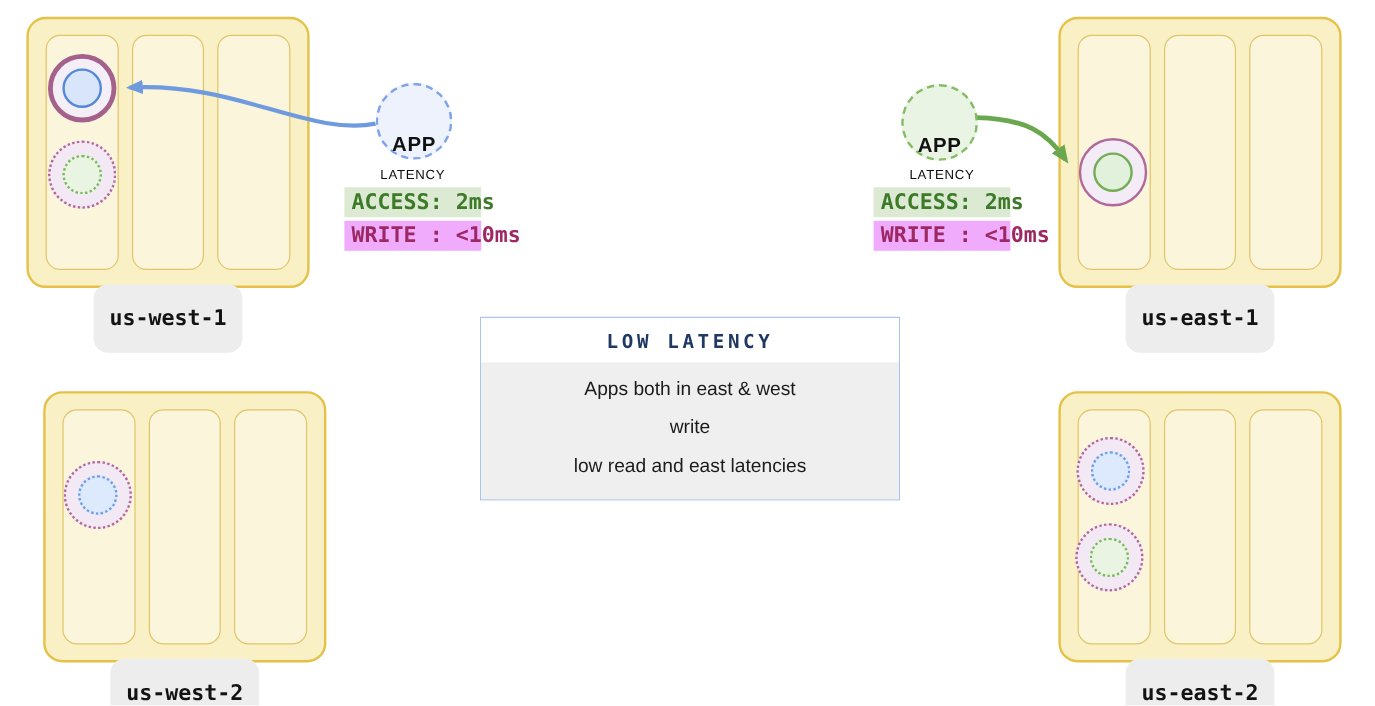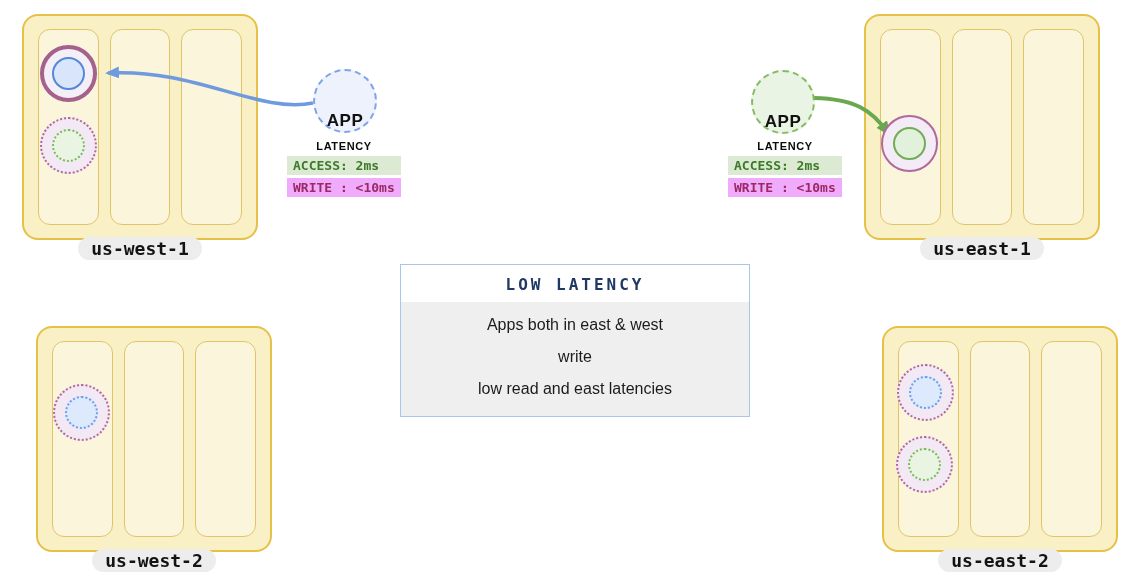--- a/index.html
+++ b/index.html
@@ -5,21 +5,21 @@
   html,body{margin:0;padding:0;background:#fff;}
   .canvas{position:relative;width:1146px;height:588px;background:#ffffff;overflow:hidden;
           font-family:"Liberation Sans",sans-serif;}
 
   
   .region-wrap{position:absolute;width:236px;display:flex;flex-direction:column;align-items:center;}
   .region-box{width:236px;height:226px;box-sizing:border-box;background:#FAF0C6;
               border:2px solid #E5C148;border-radius:16px;display:flex;gap:11px;
               padding:13px 14px;position:relative;}
   .az-col{flex:1;background:#FBF5DC;border:1.5px solid #E0C568;border-radius:12px;box-sizing:border-box;}
-  .region-label{margin-top:-3px;background:#EDEDED;border-radius:12px;padding:1px 13px;
+  .region-label{margin-top:-3px;background:#EDEDED;border-radius:12px;padding:18px 13px;
                 font-family:"DejaVu Sans Mono","Liberation Mono",monospace;font-weight:bold;
                 font-size:18px;color:#131313;white-space:nowrap;z-index:3;}
 
   
   .node{position:absolute;width:57px;height:57px;border-radius:50%;box-sizing:border-box;
         display:flex;align-items:center;justify-content:center;z-index:2;}
   .node-inner{width:33px;height:33px;border-radius:50%;box-sizing:border-box;}
   .outer-solid-thick{border:4.5px solid #A4618C;background:#F4EEF6;}
   .outer-solid-thin{border:2px solid #B1689C;background:#F3EBF5;}
   .outer-dotted{border:2.5px dotted #B4679B;background:#F2E9F4;}
@@ -32,24 +32,24 @@
   .app-circle{position:absolute;width:64px;height:64px;border-radius:50%;box-sizing:border-box;
               display:flex;align-items:flex-end;justify-content:center;font-weight:bold;
               font-size:17px;color:#111;letter-spacing:0.5px;z-index:2;}
   .app-west{left:313px;top:69px;border:2px dashed #7FA3E8;background:#EDF2FC;}
   .app-east{left:751px;top:70px;border:2px dashed #84BC63;background:#EAF4E4;}
 
   
   .lat-panel{position:absolute;width:114px;z-index:2;}
   .lat-west{left:287px;top:140px;}
   .lat-east{left:728px;top:140px;}
-  .lat-title{text-align:center;font-weight:bold;font-size:11px;letter-spacing:0.6px;color:#0b0b0b;
+  .lat-title{text-align:center;font-weight:normal;font-size:11px;letter-spacing:0.6px;color:#0b0b0b;
              margin-bottom:4px;}
   .lat-row{font-family:"DejaVu Sans Mono","Liberation Mono",monospace;font-weight:bold;
-           font-size:13px;text-align:left;padding:2px 4px 2px 6px;margin-top:3px;white-space:nowrap;}
+           font-size:18px;text-align:left;padding:2px 4px 2px 6px;margin-top:3px;white-space:nowrap;}
   .lat-access{background:#DCEAD3;color:#3C7A28;}
   .lat-write{background:#f0abfc;color:#9C2963;}
 
   
   .infobox{position:absolute;left:400px;top:264px;width:350px;box-sizing:border-box;
            border:1.5px solid #A9C6E8;background:#ffffff;z-index:2;}
   .infobox-header{padding:10px 0 8px;text-align:center;
                   font-family:"DejaVu Sans Mono","Liberation Mono",monospace;font-weight:bold;
                   font-size:16px;letter-spacing:3px;color:#1F3864;background:#ffffff;}
   .infobox-body{background:#EFEFEF;text-align:center;font-size:16px;color:#1b1b1b;
@@ -84,21 +84,21 @@
       <div class="node outer-solid-thick" style="left:16px;top:29px;">
         <div class="node-inner inner-solid-blue"></div>
       </div>
       <div class="node outer-dotted" style="left:16px;top:101px;">
         <div class="node-inner inner-dotted-green"></div>
       </div>
     </div>
     <div class="region-label">us-west-1</div>
   </div>
 
-  <div class="region-wrap" style="left:864px;top:14px;">
+  <div class="region-wrap" style="left:882px;top:14px;">
     <div class="region-box">
       <div class="az-col"></div>
       <div class="az-col"></div>
       <div class="az-col"></div>
       <div class="node outer-solid-thin" style="left:15px;top:99px;">
         <div class="node-inner inner-solid-green"></div>
       </div>
     </div>
     <div class="region-label">us-east-1</div>
   </div>

